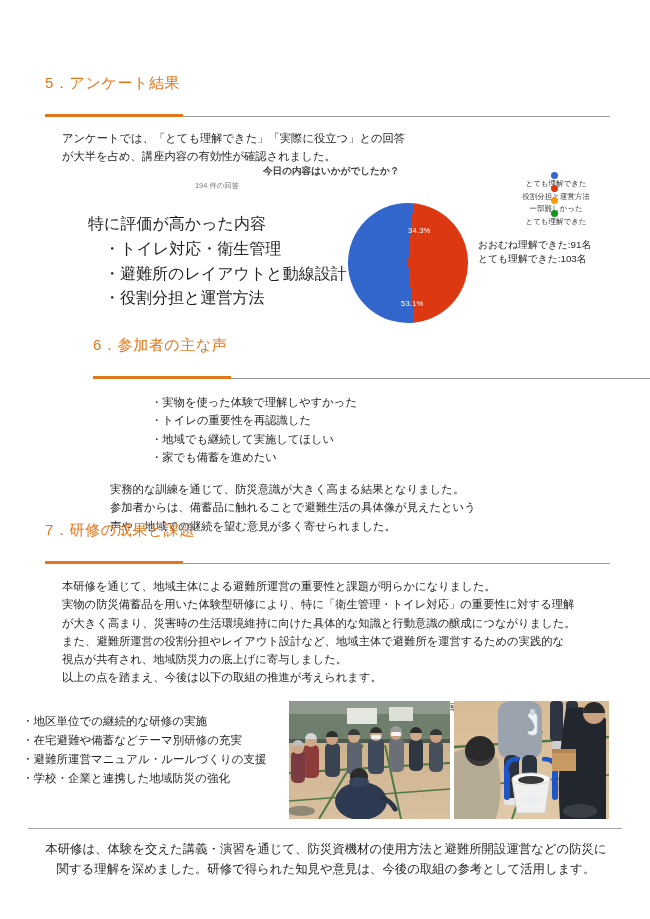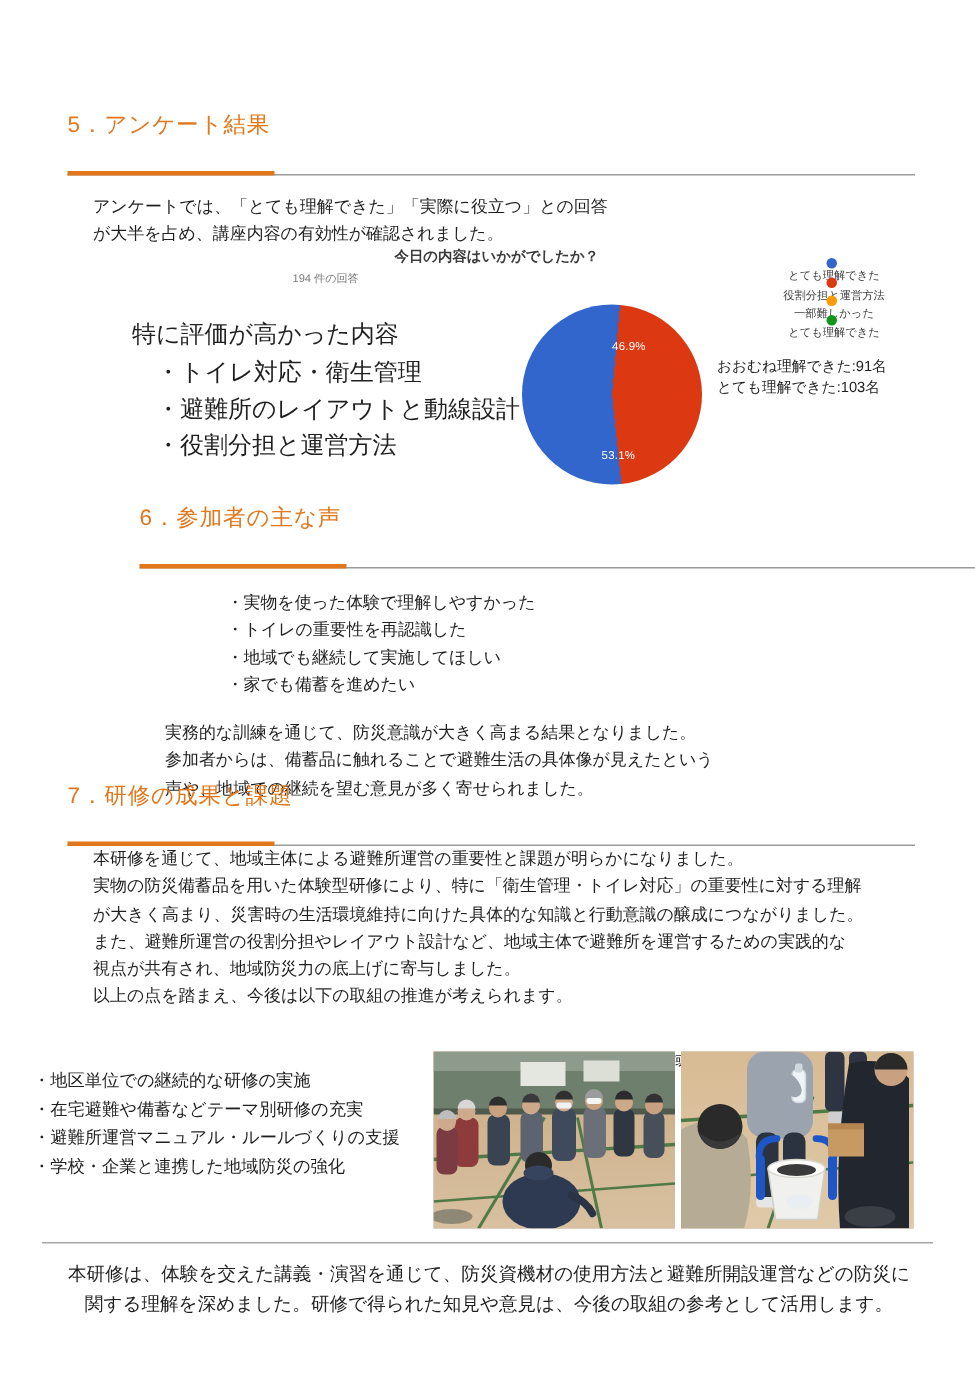--- a/index.html
+++ b/index.html
@@ -218,21 +218,21 @@
   <div id="highlight-list">特に評価が高かった内容
 　・トイレ対応・衛生管理
 　・避難所のレイアウトと動線設計
 　・役割分担と運営方法</div>
 
   <div id="chart-card">
     <div id="chart-title">今日の内容はいかがでしたか？</div>
     <div id="chart-subtitle">194 件の回答</div>
 
     <div id="pie" style="background: conic-gradient(from 180deg, rgb(51, 102, 204) 0deg, rgb(51, 102, 204) 191.134deg, rgb(220, 57, 18) 191.134deg, rgb(220, 57, 18) 360deg, rgb(255, 153, 0) 360deg, rgb(255, 153, 0) 360deg, rgb(16, 150, 24) 360deg, rgb(16, 150, 24) 360deg);"></div>
-    <div class="pie-label" id="pie-label-red">46.9%</div>
+    <div class="pie-label" id="pie-label-red">34.3%</div>
     <div class="pie-label" id="pie-label-blue">53.1%</div>
 
     <div id="legend">
       <div class="legend-row">
         <span class="legend-dot" style="background:#3366CC"></span>
         <span class="legend-text">とても理解できた</span>
       </div>
       <div class="legend-row">
         <span class="legend-dot" style="background:#DC3912"></span>
         <span class="legend-text">役割分担と運営方法</span>
@@ -266,21 +266,21 @@
 参加者からは、備蓄品に触れることで避難生活の具体像が見えたという
 声や、地域での継続を望む意見が多く寄せられました。</div>
 </div>
 
 <div class="section" id="section-7" style="top:521px;">
   <div class="sec-head">
     <span>7．研修の成果と課題</span>
     <span class="rule-gray"></span>
     <span class="rule-orange"></span>
   </div>
-  <div class="body-text indent-1" style="">本研修を通じて、地域主体による避難所運営の重要性と課題が明らかになりました。
+  <div class="body-text indent-1" style="margin-top:13px;">本研修を通じて、地域主体による避難所運営の重要性と課題が明らかになりました。
 実物の防災備蓄品を用いた体験型研修により、特に「衛生管理・トイレ対応」の重要性に対する理解
 が大きく高まり、災害時の生活環境維持に向けた具体的な知識と行動意識の醸成につながりました。
 また、避難所運営の役割分担やレイアウト設計など、地域主体で避難所を運営するための実践的な
 視点が共有され、地域防災力の底上げに寄与しました。
 以上の点を踏まえ、今後は以下の取組の推進が考えられます。</div>
 </div>
 
 <div id="photo-caption">地域ごとの課題を共有する参加者</div>
 <div id="actions-list">・地区単位での継続的な研修の実施
 ・在宅避難や備蓄などテーマ別研修の充実

